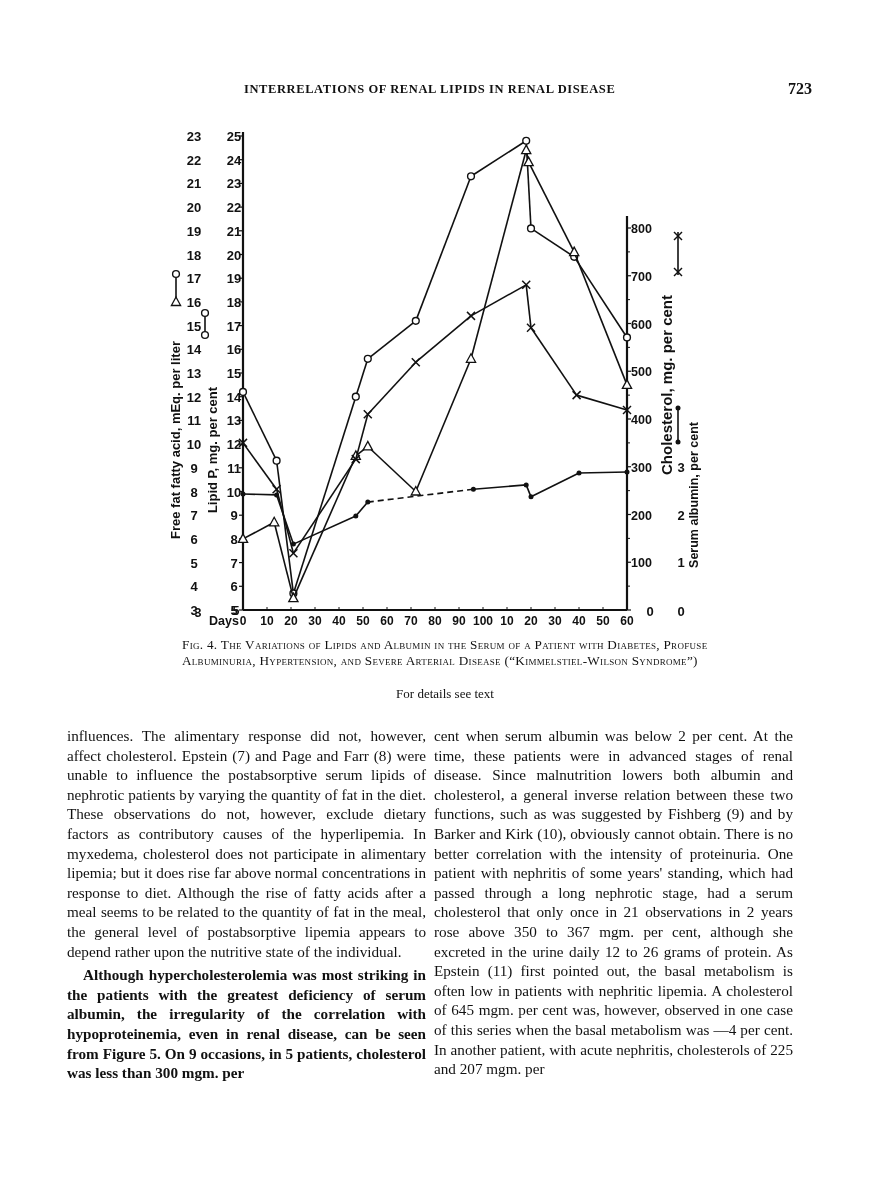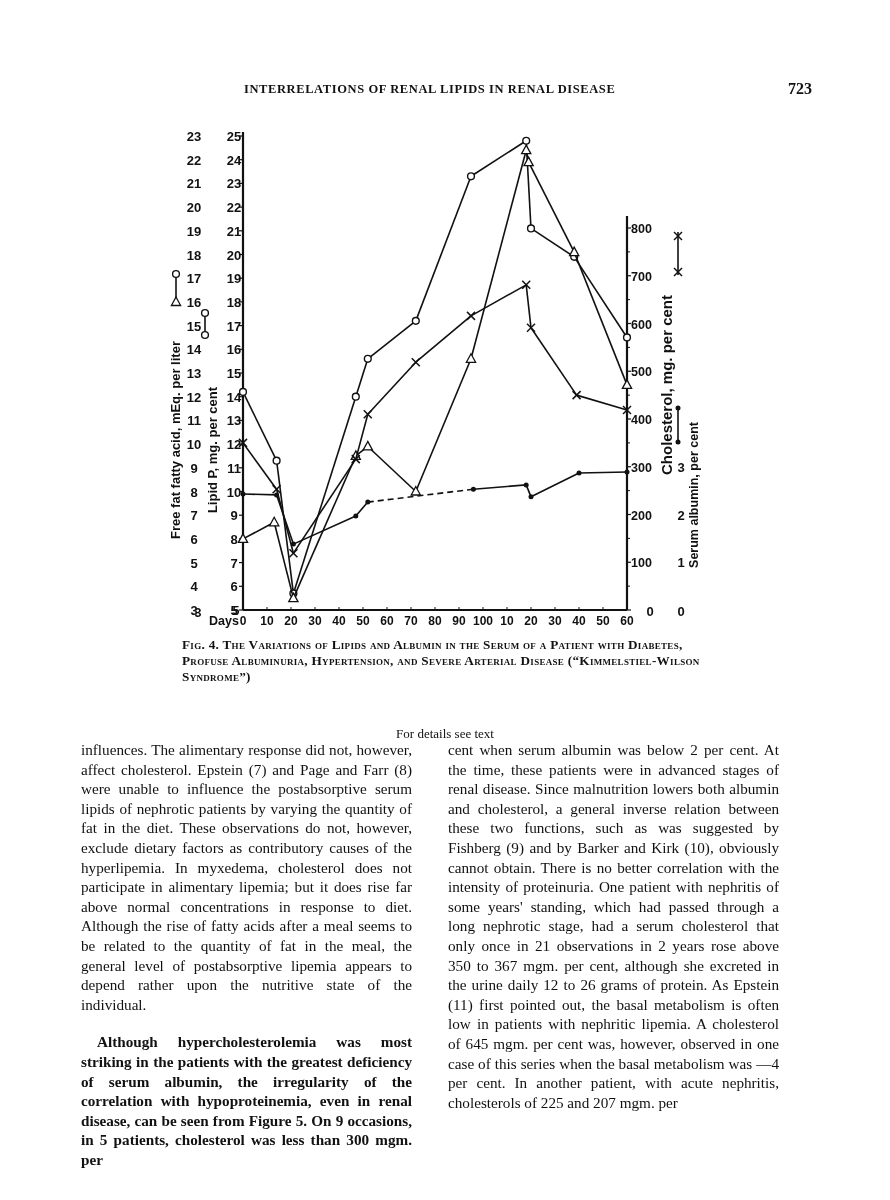--- a/index.html
+++ b/index.html
@@ -1,23 +1,23 @@
 <!DOCTYPE html>
 <html><head>
 <meta charset="utf-8">
 <style>
   html, body { margin:0; padding:0; background:#fff; }
   body { width:890px; height:1200px; position:relative; overflow:hidden; font-family:"DejaVu Serif", serif; color:#111; }
   .header { position:absolute; top:82px; left:244px; font-family:"Liberation Serif", serif; font-weight:bold; font-size:12.5px; letter-spacing:0.6px; }
   .pagenum { position:absolute; top:80px; left:788px; font-family:"Liberation Serif", serif; font-size:16px; font-weight:bold; }
   #chart { position:absolute; left:0; top:0; }
-  .caption { position:absolute; top:637px; left:182px; width:540px; font-family:"Liberation Serif", serif; font-size:13.2px; line-height:16px; font-variant:small-caps; letter-spacing:0.3px;font-weight:bold; }
-  .caption-sub { position:absolute; top:686px; left:0; width:890px; text-align:center; font-family:"Liberation Serif", serif; font-size:13px;margin-top:40px; }
+  .caption { position:absolute; top:637px; left:182px; width:540px; font-family:"Liberation Serif", serif; font-size:13.2px; line-height:16px; font-variant:small-caps; letter-spacing:0.3px; }
+  .caption-sub { position:absolute; top:686px; left:0; width:890px; text-align:center; font-family:"Liberation Serif", serif; font-size:13px; }
   .col { position:absolute; top:722px; width:367px; font-family:"Liberation Serif", serif; font-size:15.2px; line-height:19.6px; text-align:justify; }
-  .col p { margin:18px; }
+  .col p { margin:4px; }
   .col p + p { text-indent:16px;font-weight:bold; }
   .col-left { left:63px; }
   .col-right { left:430px; }
   svg text { font-family:"Liberation Sans", sans-serif; font-weight:bold; }
 </style>
 </head>
 <body>
 
 <div class="header">INTERRELATIONS OF RENAL LIPIDS IN RENAL DISEASE</div>
 <div class="pagenum">723</div>

